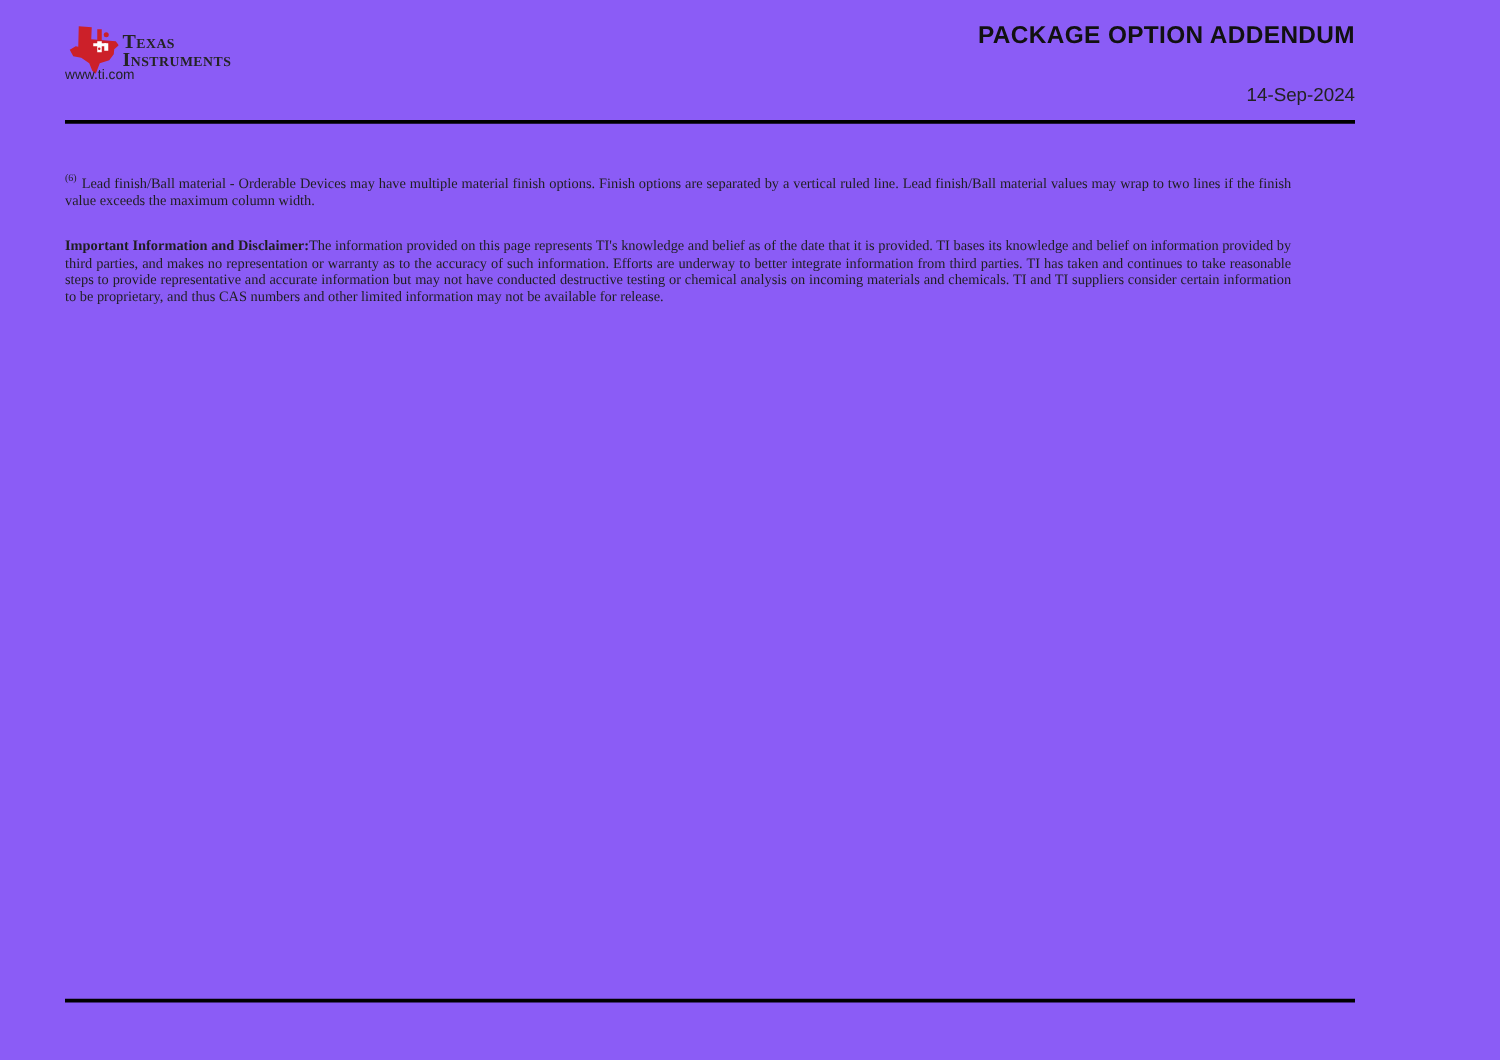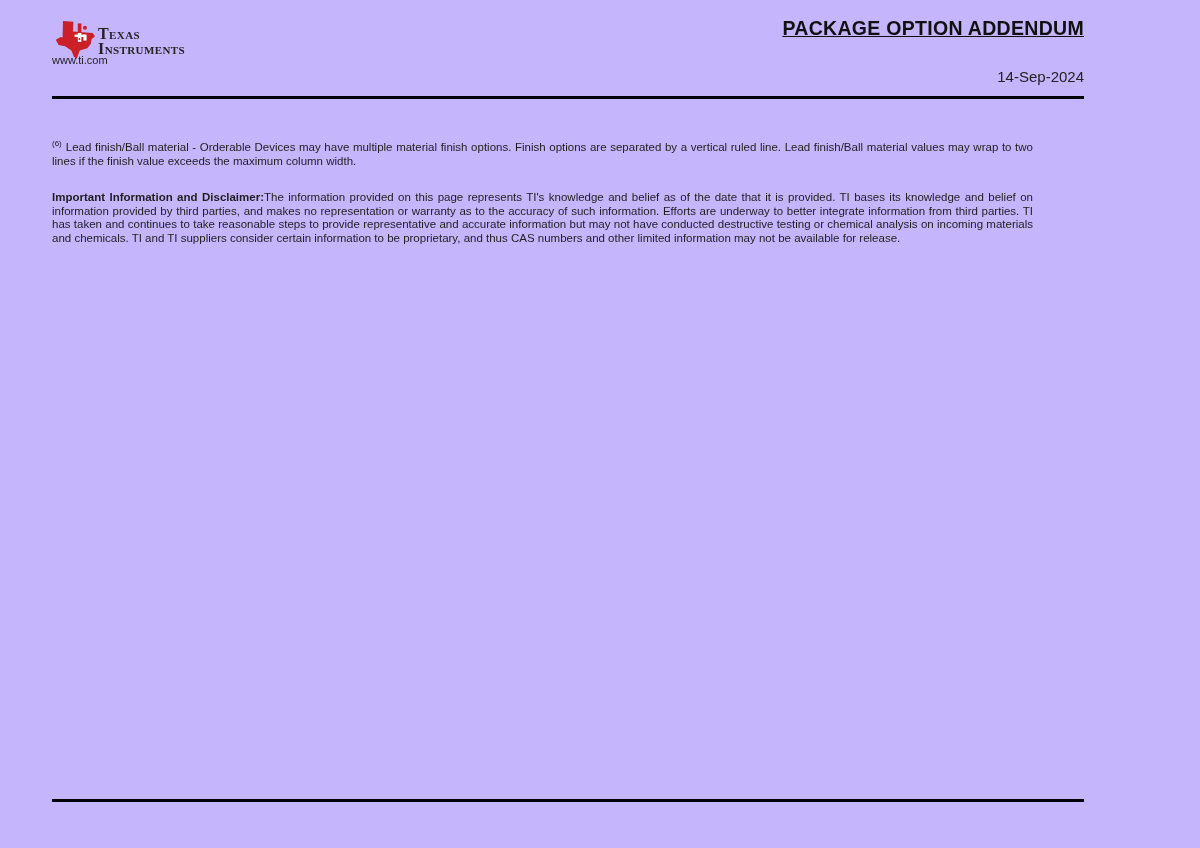--- a/index.html
+++ b/index.html
@@ -1,20 +1,20 @@
 <!DOCTYPE html>
 <html><head>
 <meta charset="utf-8">
 <style>
   html, body { margin: 0; padding: 0; background: #ffffff; }
   .page {
     position: relative;
     width: 1200px;
     height: 848px;
-    background: #c4b5fd;
+    background: #8b5cf6;
     font-family: "Liberation Sans", sans-serif;
     color: #1f1f1f;
     overflow: hidden;
   }
 
   
   .logo {
     position: absolute;
     left: 55px;
     top: 16px;
@@ -45,21 +45,20 @@
   .doc-title {
     position: absolute;
     right: 116px;
     top: 17px;
     margin: 0;
     font-size: 19.5px;
     font-weight: bold;
     letter-spacing: 0.3px;
     color: #111111;
     white-space: nowrap;
-    text-decoration: underline;
   }
   .doc-date {
     position: absolute;
     right: 116px;
     top: 68px;
     font-size: 15px;
     color: #222222;
   }
   .rule {
     position: absolute;
@@ -74,20 +73,21 @@
   
   .para {
     position: absolute;
     left: 52px;
     width: 981px;
     font-size: 11.5px;
     line-height: 13.7px;
     text-align: justify;
     color: #1f1f1f;
     margin: 0;
+    font-family: Liberation Serif, serif;
   }
   .footnote-para { top: 141px; }
   .disclaimer-para { top: 191px; }
   .liability-para { top: 265px; text-align: left; }
   sup.fn-marker {
     font-size: 8px;
     vertical-align: super;
     line-height: 0;
     margin-right: 4px;
   }

